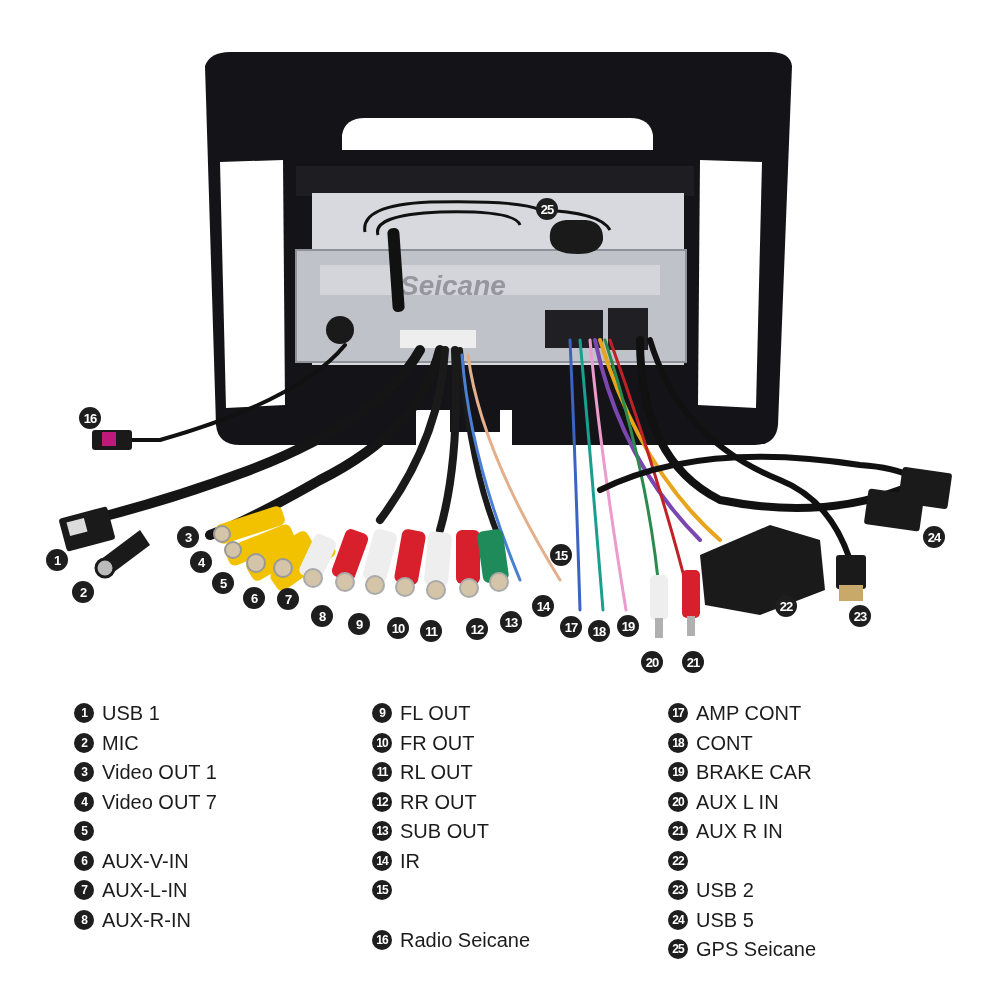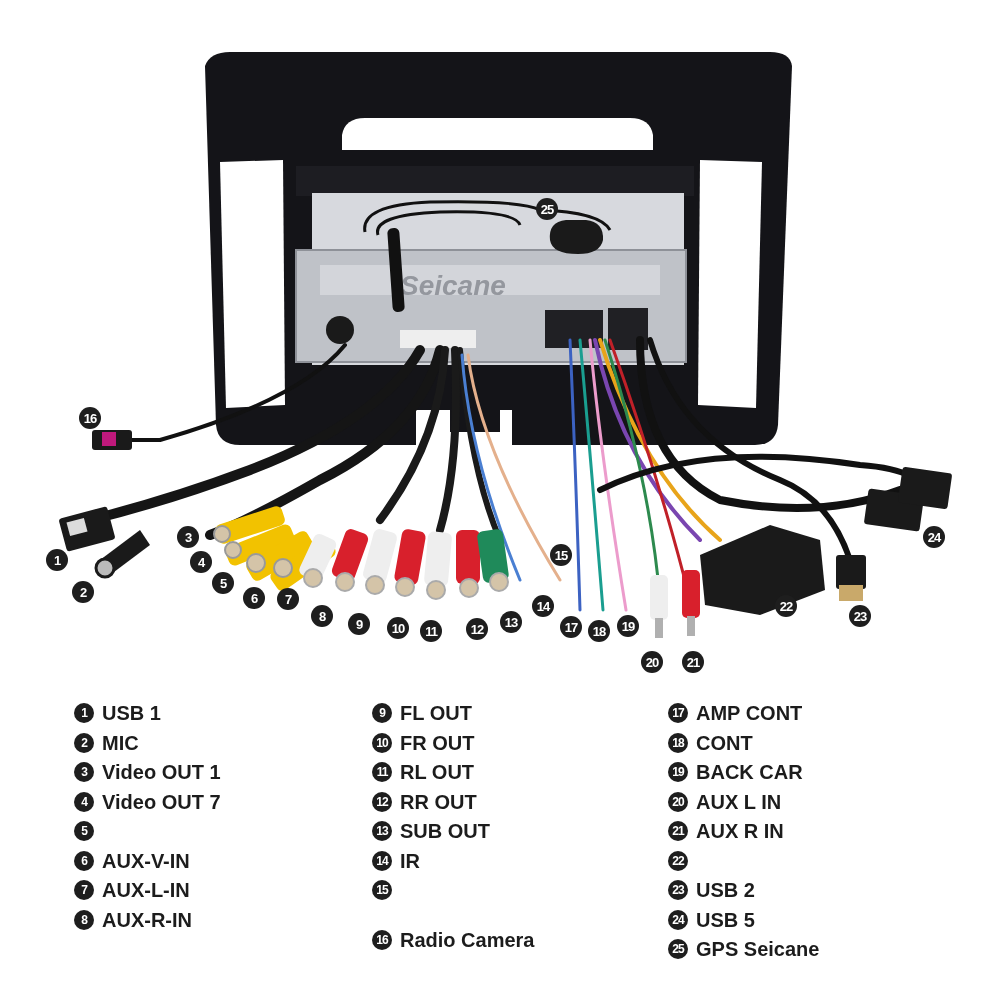--- a/index.html
+++ b/index.html
@@ -17,21 +17,21 @@
     }
 
     #legend { position: absolute; left: 0; top: 700px; width: 1000px; height: 280px; }
     .legend-col { position: absolute; top: 0; }
     .legend-item { display: flex; align-items: flex-start; height: 29.5px; }
     .legend-item .num {
       width: 20px; height: 20px; border-radius: 50%; background: #1e1e1e; color: #fff;
       font-size: 12px; font-weight: bold; display: flex; align-items: center; justify-content: center;
       flex: 0 0 20px; margin-top: 3px; letter-spacing: -1px;
     }
-    .legend-item .lbl { font-size: 20px; margin-left: 8px; line-height: 26px; white-space: pre-line; color: #1c1c1c; font-weight: bold; }
+    .legend-item .lbl { font-size: 20px; margin-left: 8px; line-height: 26px; white-space: pre-line; color: #1c1c1c; }
     .legend-item.tall { height: 50px; }
   </style>
 </head>
 <body>
 
 <div id="diagram">
   <svg width="1000" height="690" viewBox="0 0 1000 690">
 
     <g>
       <path d="M205 66 Q210 52 230 52 L770 52 Q790 52 792 66 L778 425 Q776 445 755 445 L240 445 Q218 445 216 425 Z" fill="#141418"></path>
@@ -234,35 +234,35 @@
       </div>
       <div class="legend-item">
         <span class="num">14</span>
         <span class="lbl">IR</span>
       </div>
       <div class="legend-item tall">
         <span class="num">15</span>
       </div>
       <div class="legend-item">
         <span class="num">16</span>
-        <span class="lbl">Radio Camera</span>
+        <span class="lbl">Radio Seicane</span>
       </div>
     </div>
   <div class="legend-col" style="left:668px;">
       <div class="legend-item" style="height: 29.5px;">
         <span class="num">17</span>
         <span class="lbl">AMP CONT</span>
       </div>
       <div class="legend-item" style="height: 29.5px;">
         <span class="num">18</span>
         <span class="lbl">CONT</span>
       </div>
       <div class="legend-item" style="height: 29.5px;">
         <span class="num">19</span>
-        <span class="lbl">BACK CAR</span>
+        <span class="lbl">BRAKE CAR</span>
       </div>
       <div class="legend-item" style="height: 29.5px;">
         <span class="num">20</span>
         <span class="lbl">AUX L IN</span>
       </div>
       <div class="legend-item" style="height: 29.5px;">
         <span class="num">21</span>
         <span class="lbl">AUX R IN</span>
       </div>
       <div class="legend-item" style="height: 29.5px;">

